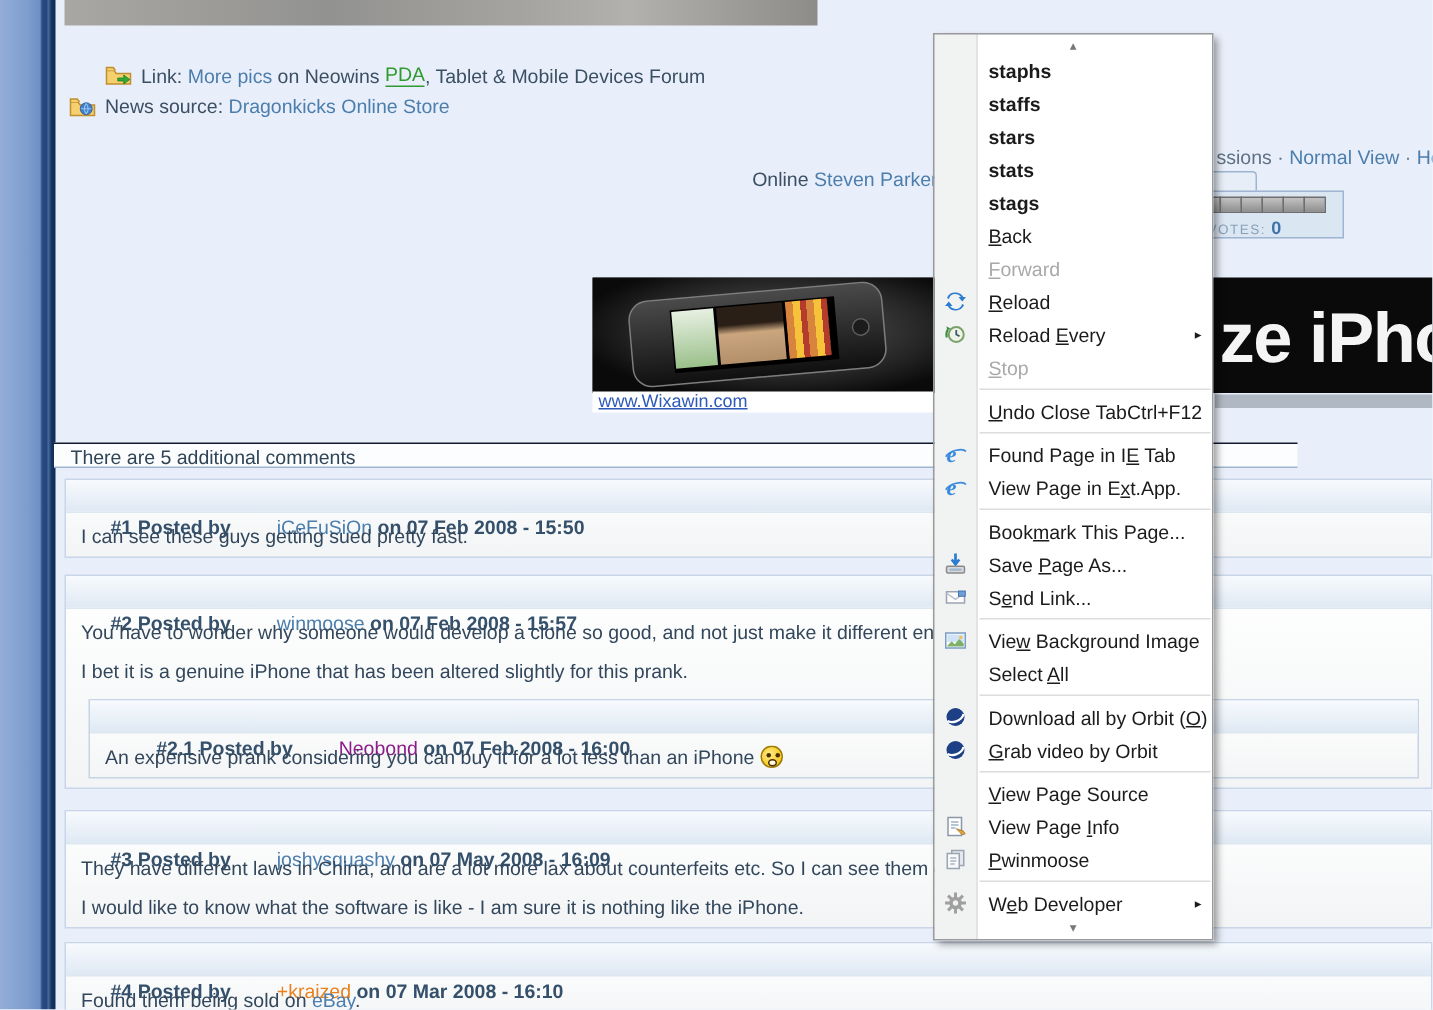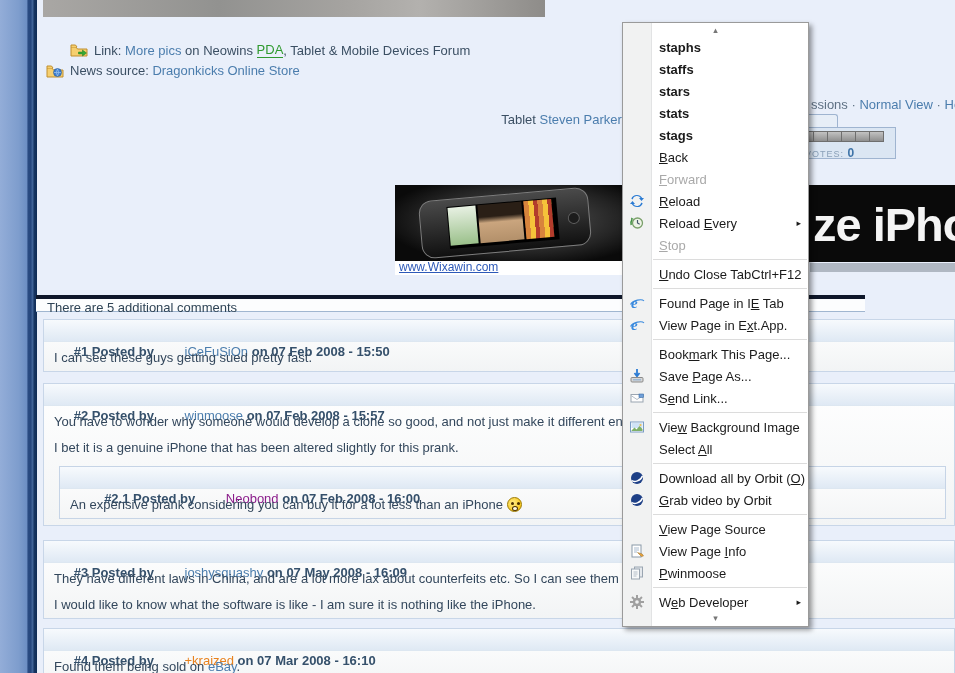--- a/index.html
+++ b/index.html
@@ -40,21 +40,21 @@
   .alb1{width:28px;height:38px;background:linear-gradient(#e7f0e2,#9ac08a);}
   .alb2{width:44px;height:38px;background:linear-gradient(#2a1f16 0 32%,#caa57e 48%,#b3906a);}
   .alb3{width:28px;height:38px;background:repeating-linear-gradient(90deg,#d8843c 0 5px,#f5c23a 5px 10px,#b33c2c 10px 14px);}
   #home-btn{position:absolute;right:9px;top:23px;width:10px;height:10px;border-radius:50%;background:#1c1c1c;border:1px solid #5d5d5d;}
   #banner-headline{position:absolute;left:418px;top:12px;font-size:47px;font-weight:bold;color:#f4f4f4;white-space:nowrap;letter-spacing:-1px;}
   #banner-caption{position:absolute;left:395px;top:261px;width:227px;height:14px;background:#fff;font-size:12px;line-height:13px;padding-left:4px;box-sizing:border-box;}
   #banner-caption span{color:#2d59b8;text-decoration:underline;cursor:pointer;}
   #gray-strip{position:absolute;left:810px;top:263px;width:145px;height:9px;background:#b0b8c3;}
   
   #comments-bar{position:absolute;left:36px;top:295px;width:829px;height:17px;background:#fcfdfe;
-    border-top:4px solid #0f172a;border-bottom:1px solid #a0b6d0;font-size:13px;line-height:17px;padding-left:11px;box-sizing:border-box;color:#2f4456;}
+    border-top:1px solid #0f172a;border-bottom:1px solid #a0b6d0;font-size:13px;line-height:17px;padding-left:11px;box-sizing:border-box;color:#2f4456;}
   .cblock{position:absolute;left:43px;width:912px;background:linear-gradient(180deg,#ffffff,#f2f4f5);border:1px solid #c8d6e8;box-sizing:border-box;}
   .chdr{height:21px;background:linear-gradient(#f7fafd,#dfe9f4);border-bottom:1px solid #dde7f1;
     font-size:13px;font-weight:bold;color:#35506b;line-height:21px;padding-left:8px;white-space:pre;}
   .chdr .cauthor{font-weight:normal;padding-left:27px;}
   .cbody{padding:8px 0 6px 10px;font-size:13px;color:#33475c;}
   .cbody p{margin:0 0 0 0;white-space:nowrap;overflow:hidden;}
   .cbody p + p{margin-top:11px;}
   .author-blue{color:#4b7dad;cursor:pointer;}
   .author-purple{color:#8b1c8b;font-weight:bold;cursor:pointer;}
   .author-orange{color:#e8821e;cursor:pointer;}
@@ -103,21 +103,21 @@
         <path d="M1 4h5l1.5 2H17v7H1z" fill="#f6cf6f" stroke="#c08f2f"></path>
         <path d="M1 4V2h4.5L7 4" fill="#f6cf6f" stroke="#c08f2f"></path>
         <circle cx="11.5" cy="8.5" r="4" fill="#3f7fd0" stroke="#1d4f8a" stroke-width="0.5"></circle>
         <path d="M8 8.5h7M11.5 5a6 6 0 0 1 0 7M11.5 5a6 6 0 0 0 0 7" stroke="#9cc4ee" fill="none" stroke-width="0.7"></path>
       </svg>
     <span>News source:</span><span> </span>
     <span class="link">Dragonkicks Online Store</span>
   </div>
 
   <div id="contact-line">
-    <span>Tablet </span><span class="link">Steven Parker</span>
+    <span>Online </span><span class="link">Steven Parker</span>
   </div>
   <div id="right-links">
     <span>ssions</span>
     <span> </span><span>·</span><span> </span>
     <span class="link">Normal View</span>
     <span> </span><span>·</span><span> </span>
     <span class="link">Hea</span>
   </div>
 
   <div id="quality-tab">LITY</div>

